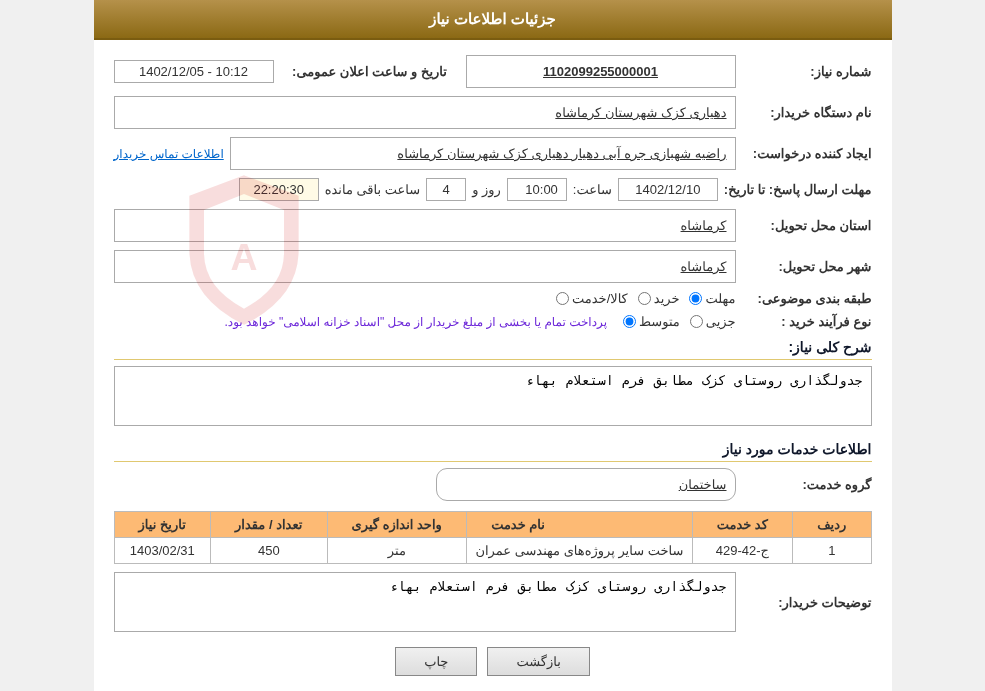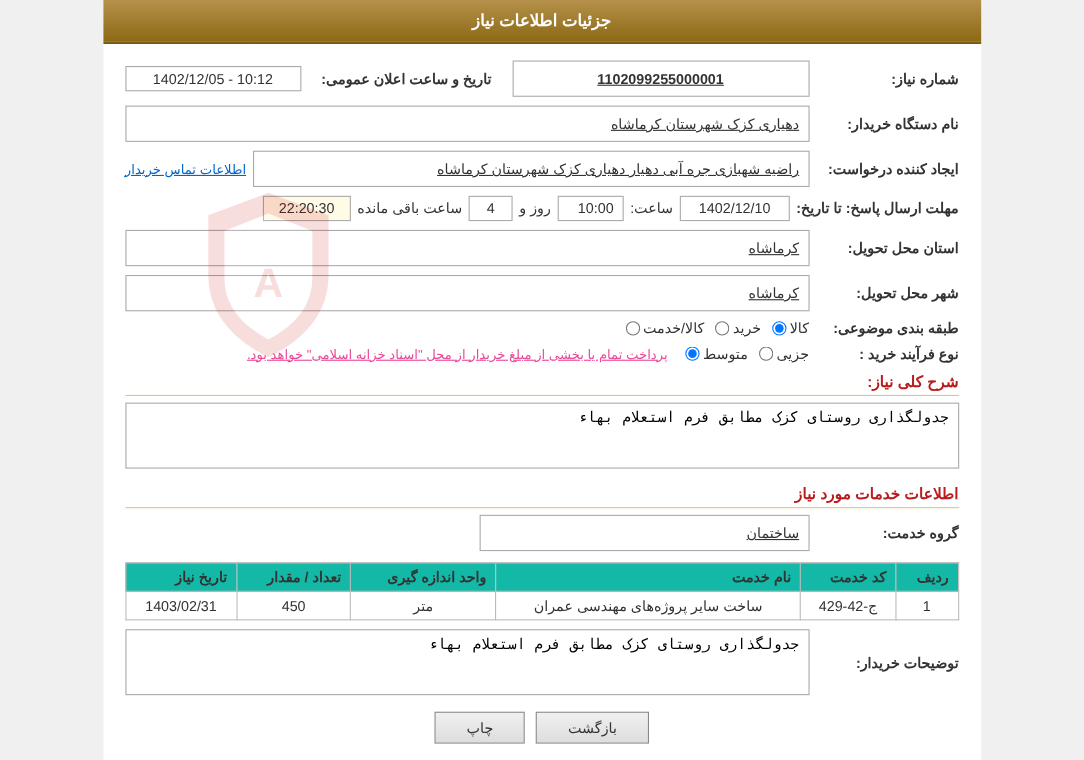--- a/index.html
+++ b/index.html
@@ -42,21 +42,21 @@
     }
     .radio-item {
       display: flex;
       align-items: center;
       gap: 3px;
     }
     .radio-item input[type="radio"] { margin: 0; }
     .section-title {
       font-weight: bold;
       font-size: 14px;
-      color: #b91c1c;
+      color: #0f172a;
       margin: 10px 0 6px 0;
       border-bottom: 1px solid #e0c870;
       padding-bottom: 4px;
     }
     .full-content {
       position: relative;
     }
     .textarea-box {
       border: 1px solid #aaa;
       background: #fff;
@@ -65,24 +65,24 @@
       width: 100%;
       text-align: right;
       resize: none;
     }
     .table-container {
       width: 100%;
       border-collapse: collapse;
       margin-top: 5px;
     }
     .table-container th {
-      background: #14b8a6;
+      background: #fdba74;
       border: 1px solid #bbb;
-      padding: 5px 8px;
-      text-align: right;
+      padding: 5px 24px;
+      text-align: left;
       font-weight: bold;
     }
     .table-container td {
       border: 1px solid #bbb;
       padding: 5px 8px;
       text-align: center;
     }
     .table-container tr:nth-child(even) td { background: #f9f9f9; }
     .buttons-row {
       display: flex;
@@ -217,52 +217,52 @@
       <div class="radio-group">
         <div class="radio-item">
           <label>کالا/خدمت</label>
           <input type="radio" name="subject" style="">
         </div>
         <div class="radio-item">
           <label>خرید</label>
           <input type="radio" name="subject" style="">
         </div>
         <div class="radio-item">
-          <label>کالا</label>
+          <label>مهلت</label>
           <input type="radio" name="subject" checked="" style="">
         </div>
       </div>
     </div>
 
     <div class="info-row">
       <span class="info-label">نوع فرآیند خرید :</span>
       <div class="radio-group">
         <div class="radio-item">
           <label>متوسط</label>
           <input type="radio" name="process" checked="" style="">
         </div>
         <div class="radio-item">
           <label>جزیی</label>
           <input type="radio" name="process" style="">
         </div>
       </div>
-      <span style="font-size:12px; color:#ec4899; margin-right:10px;text-decoration:underline;">پرداخت تمام یا بخشی از مبلغ خریدار از محل "اسناد خزانه اسلامی" خواهد بود.</span>
+      <span style="font-size:12px; color:#6d28d9; margin-right:10px;">پرداخت تمام یا بخشی از مبلغ خریدار از محل "اسناد خزانه اسلامی" خواهد بود.</span>
     </div>
 
     <div style="margin-bottom:12px;">
       <div class="section-title">شرح کلی نیاز:</div>
       <textarea class="textarea-box" style="height: 55px;" readonly="">جدولگذاری روستای کزک مطابق فرم استعلام بهاء</textarea>
     </div>
 
     <div style="margin-bottom:8px;">
       <div class="section-title">اطلاعات خدمات مورد نیاز</div>
 
       <div class="info-row" style="margin-bottom:10px;">
         <span class="info-label">گروه خدمت:</span>
-        <div class="info-value" style="max-width:300px;">ساختمان</div>
+        <div class="info-value" style="max-width:300px;border-radius:11px;">ساختمان</div>
       </div>
 
       <table class="table-container">
         <thead>
           <tr>
             <th>ردیف</th>
             <th>کد خدمت</th>
             <th>نام خدمت</th>
             <th>واحد اندازه گیری</th>
             <th>تعداد / مقدار</th>

